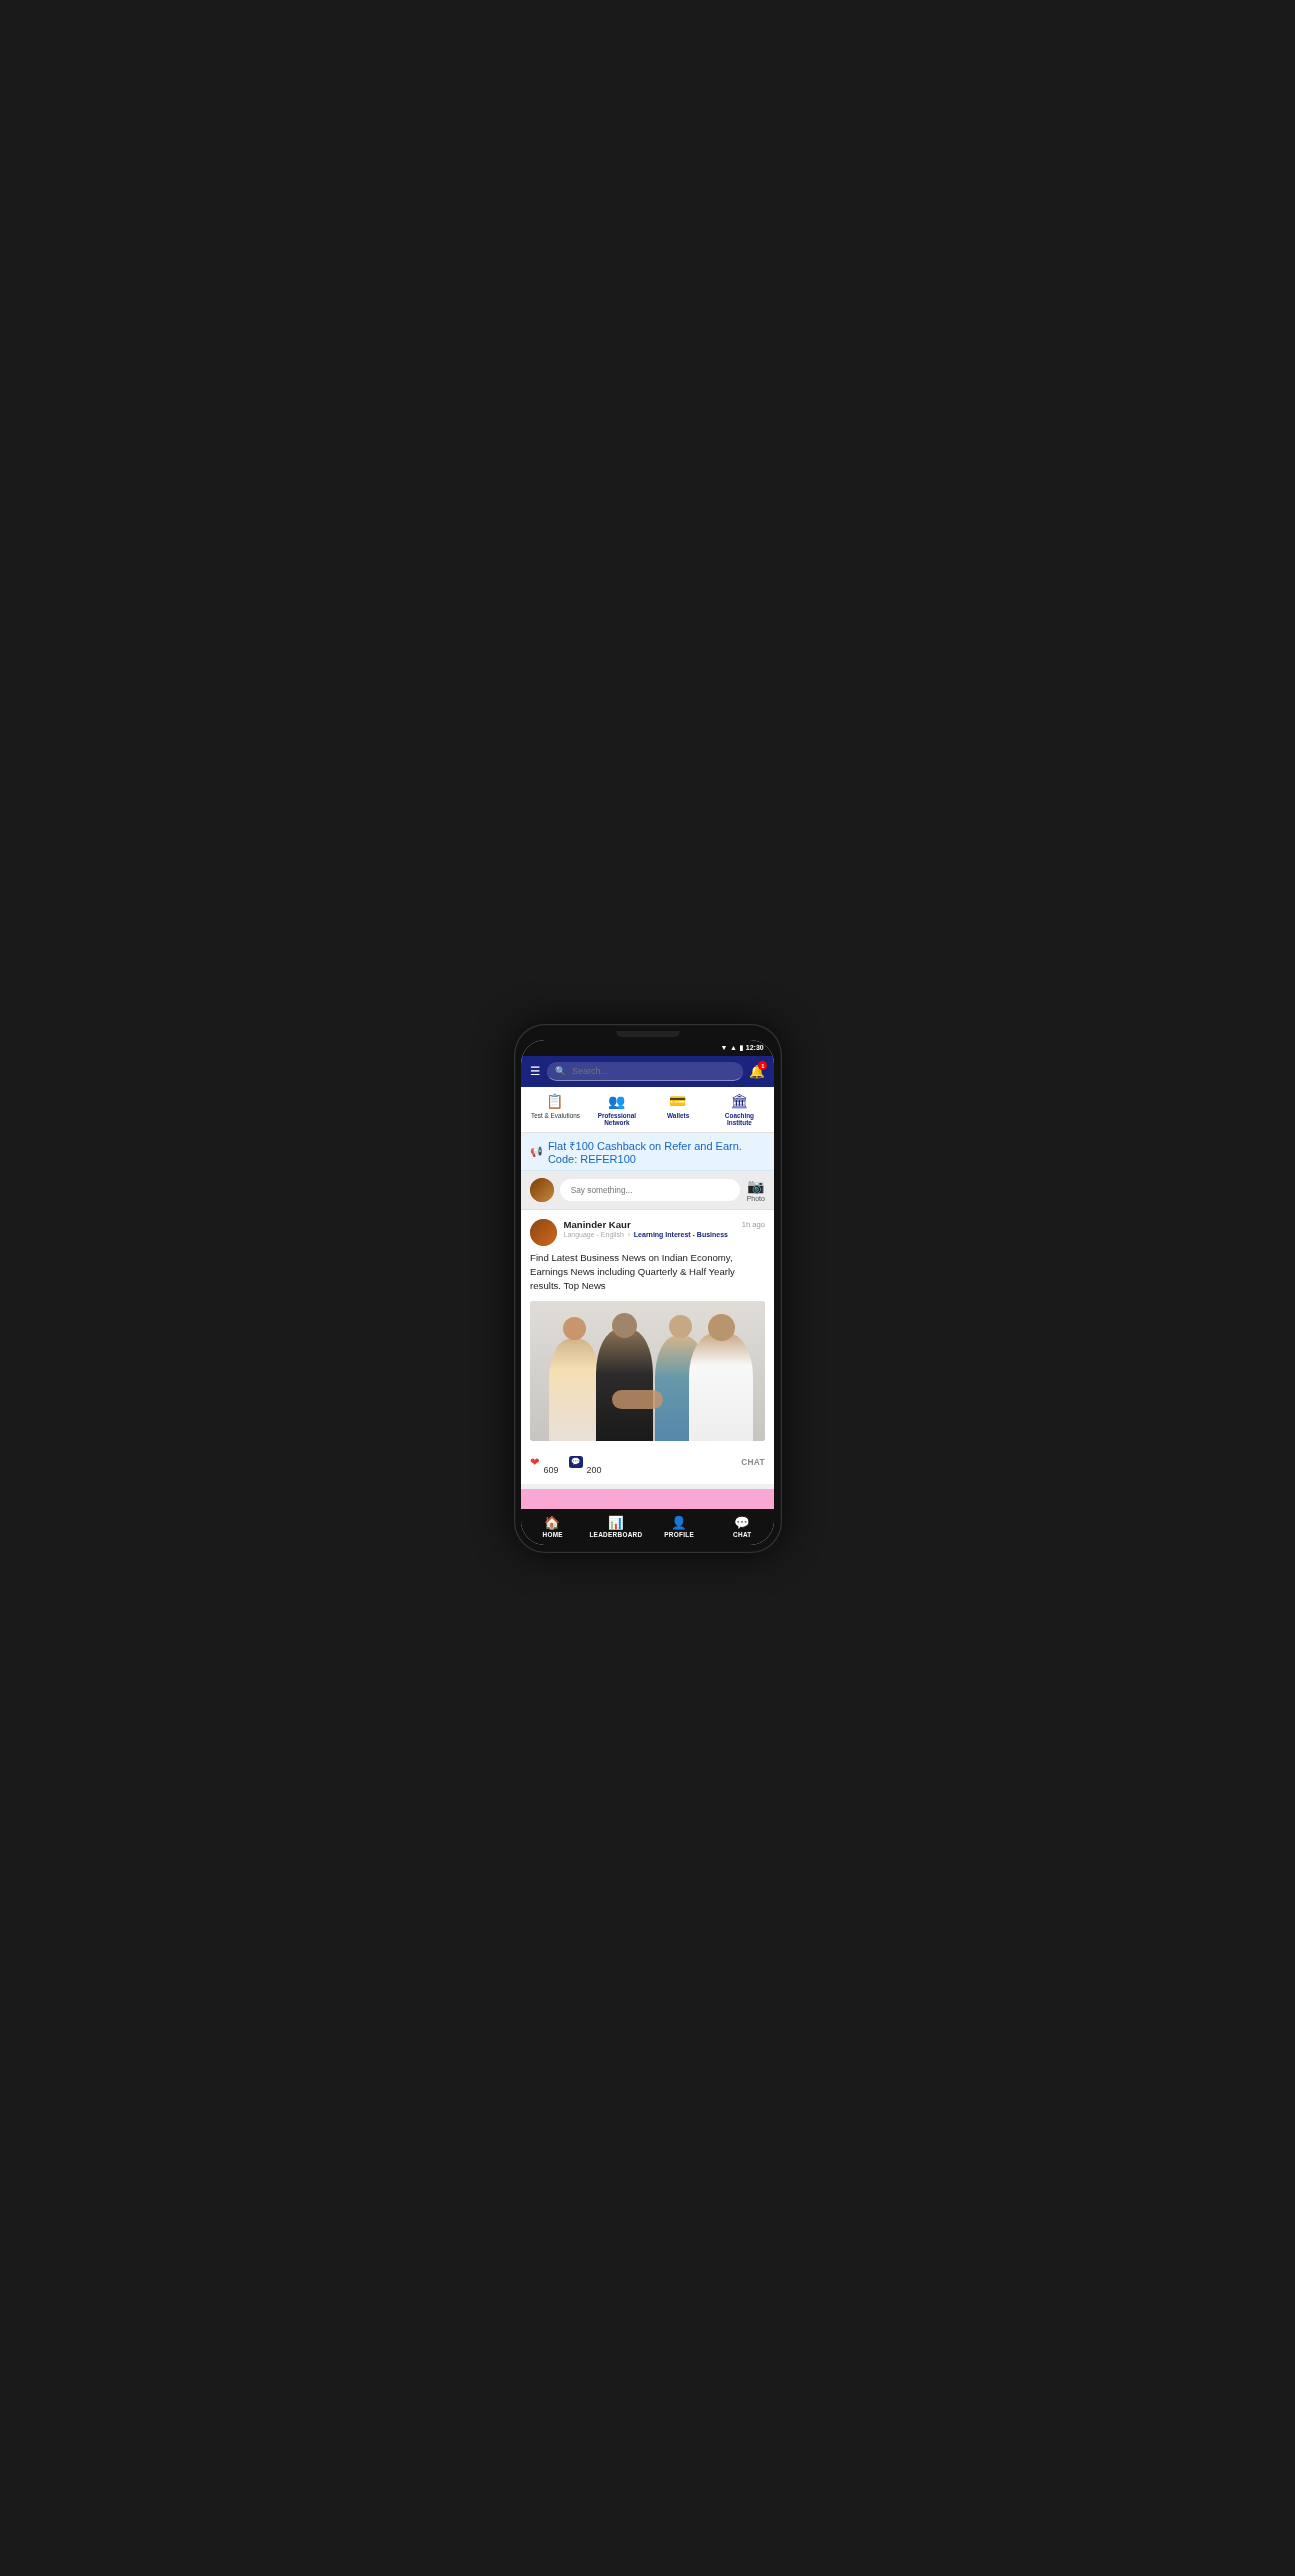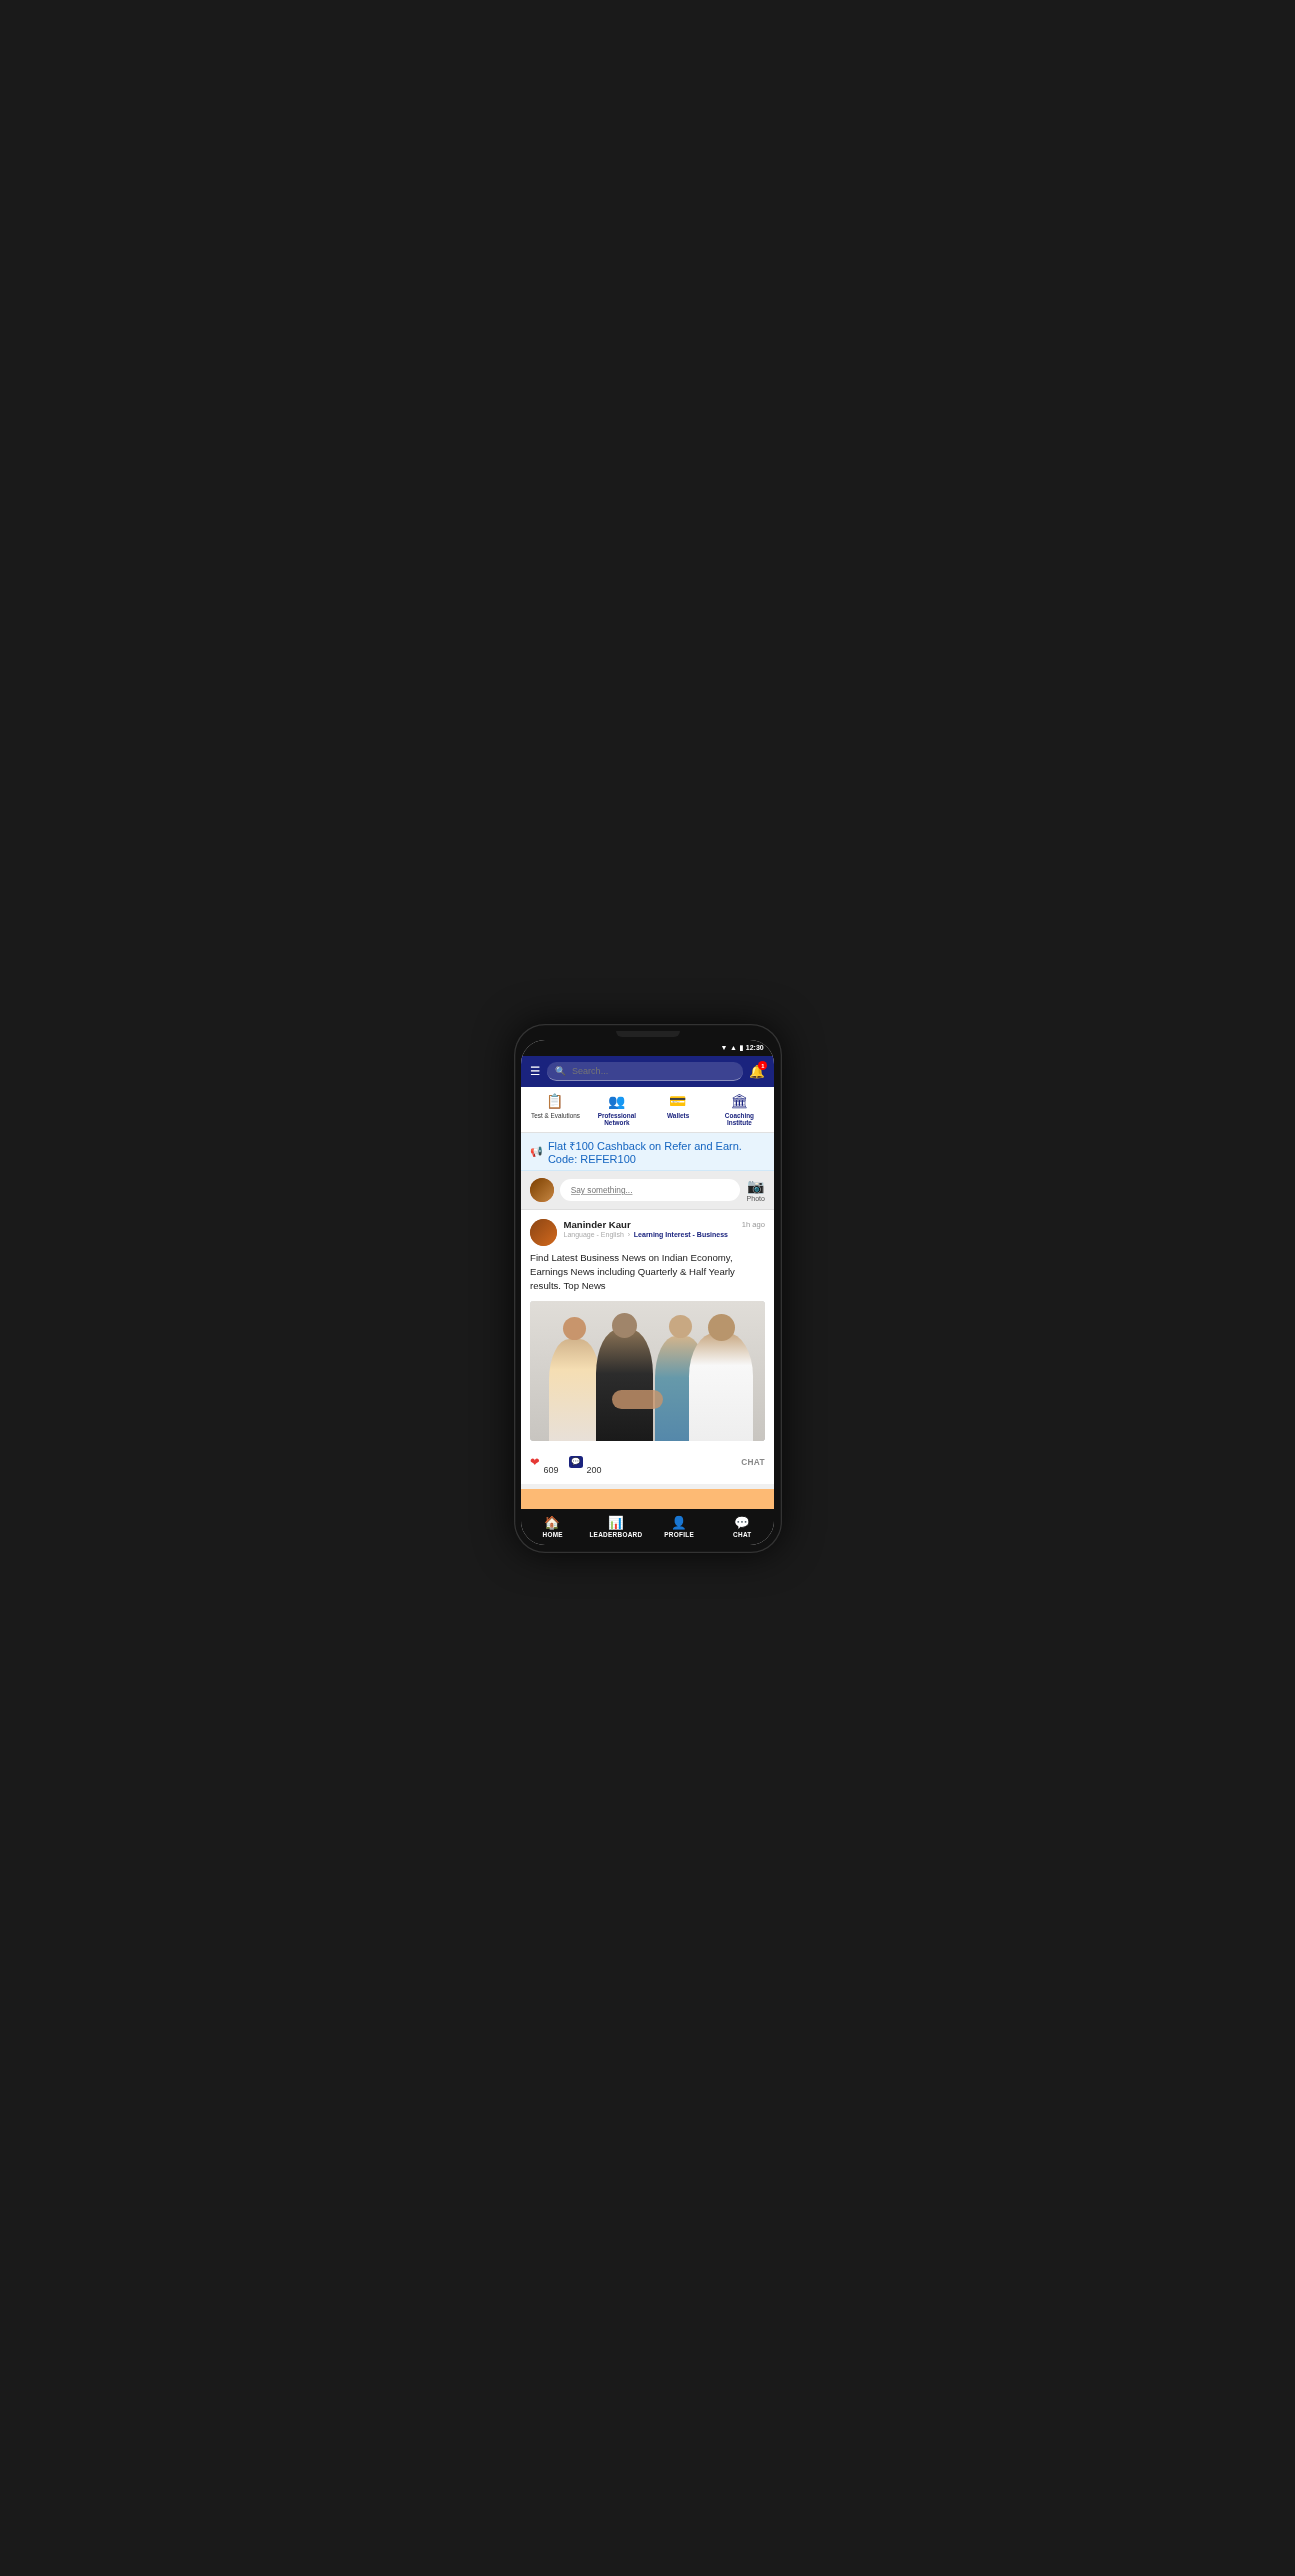--- a/index.html
+++ b/index.html
@@ -188,38 +188,37 @@
     }
     .say-something-input {
       flex: 1;
       background: white;
       border-radius: 14px;
       padding: 6.4px 10.2px;
       font-size: 8.3px;
       color: #aaa;
       border: none;
       outline: none;
-      text-decoration: underline;
     }
     .photo-btn {
       display: flex;
       flex-direction: column;
       align-items: center;
       gap: 1.3px;
       cursor: pointer;
       color: #555;
     }
     .camera-icon { font-size: 14px; }
     .photo-label { font-size: 7px; color: #555; font-weight: 500; }
 
     
     .feed {
       flex: 1;
       overflow-y: auto;
-      background: #fdba74;
+      background: #f9a8d4;
     }
     .feed::-webkit-scrollbar { display: none; }
 
     
     .post-card {
       background: white;
       padding: 9px;
       border-bottom: 5.1px solid #f0f0f0;
     }
     .post-header {

